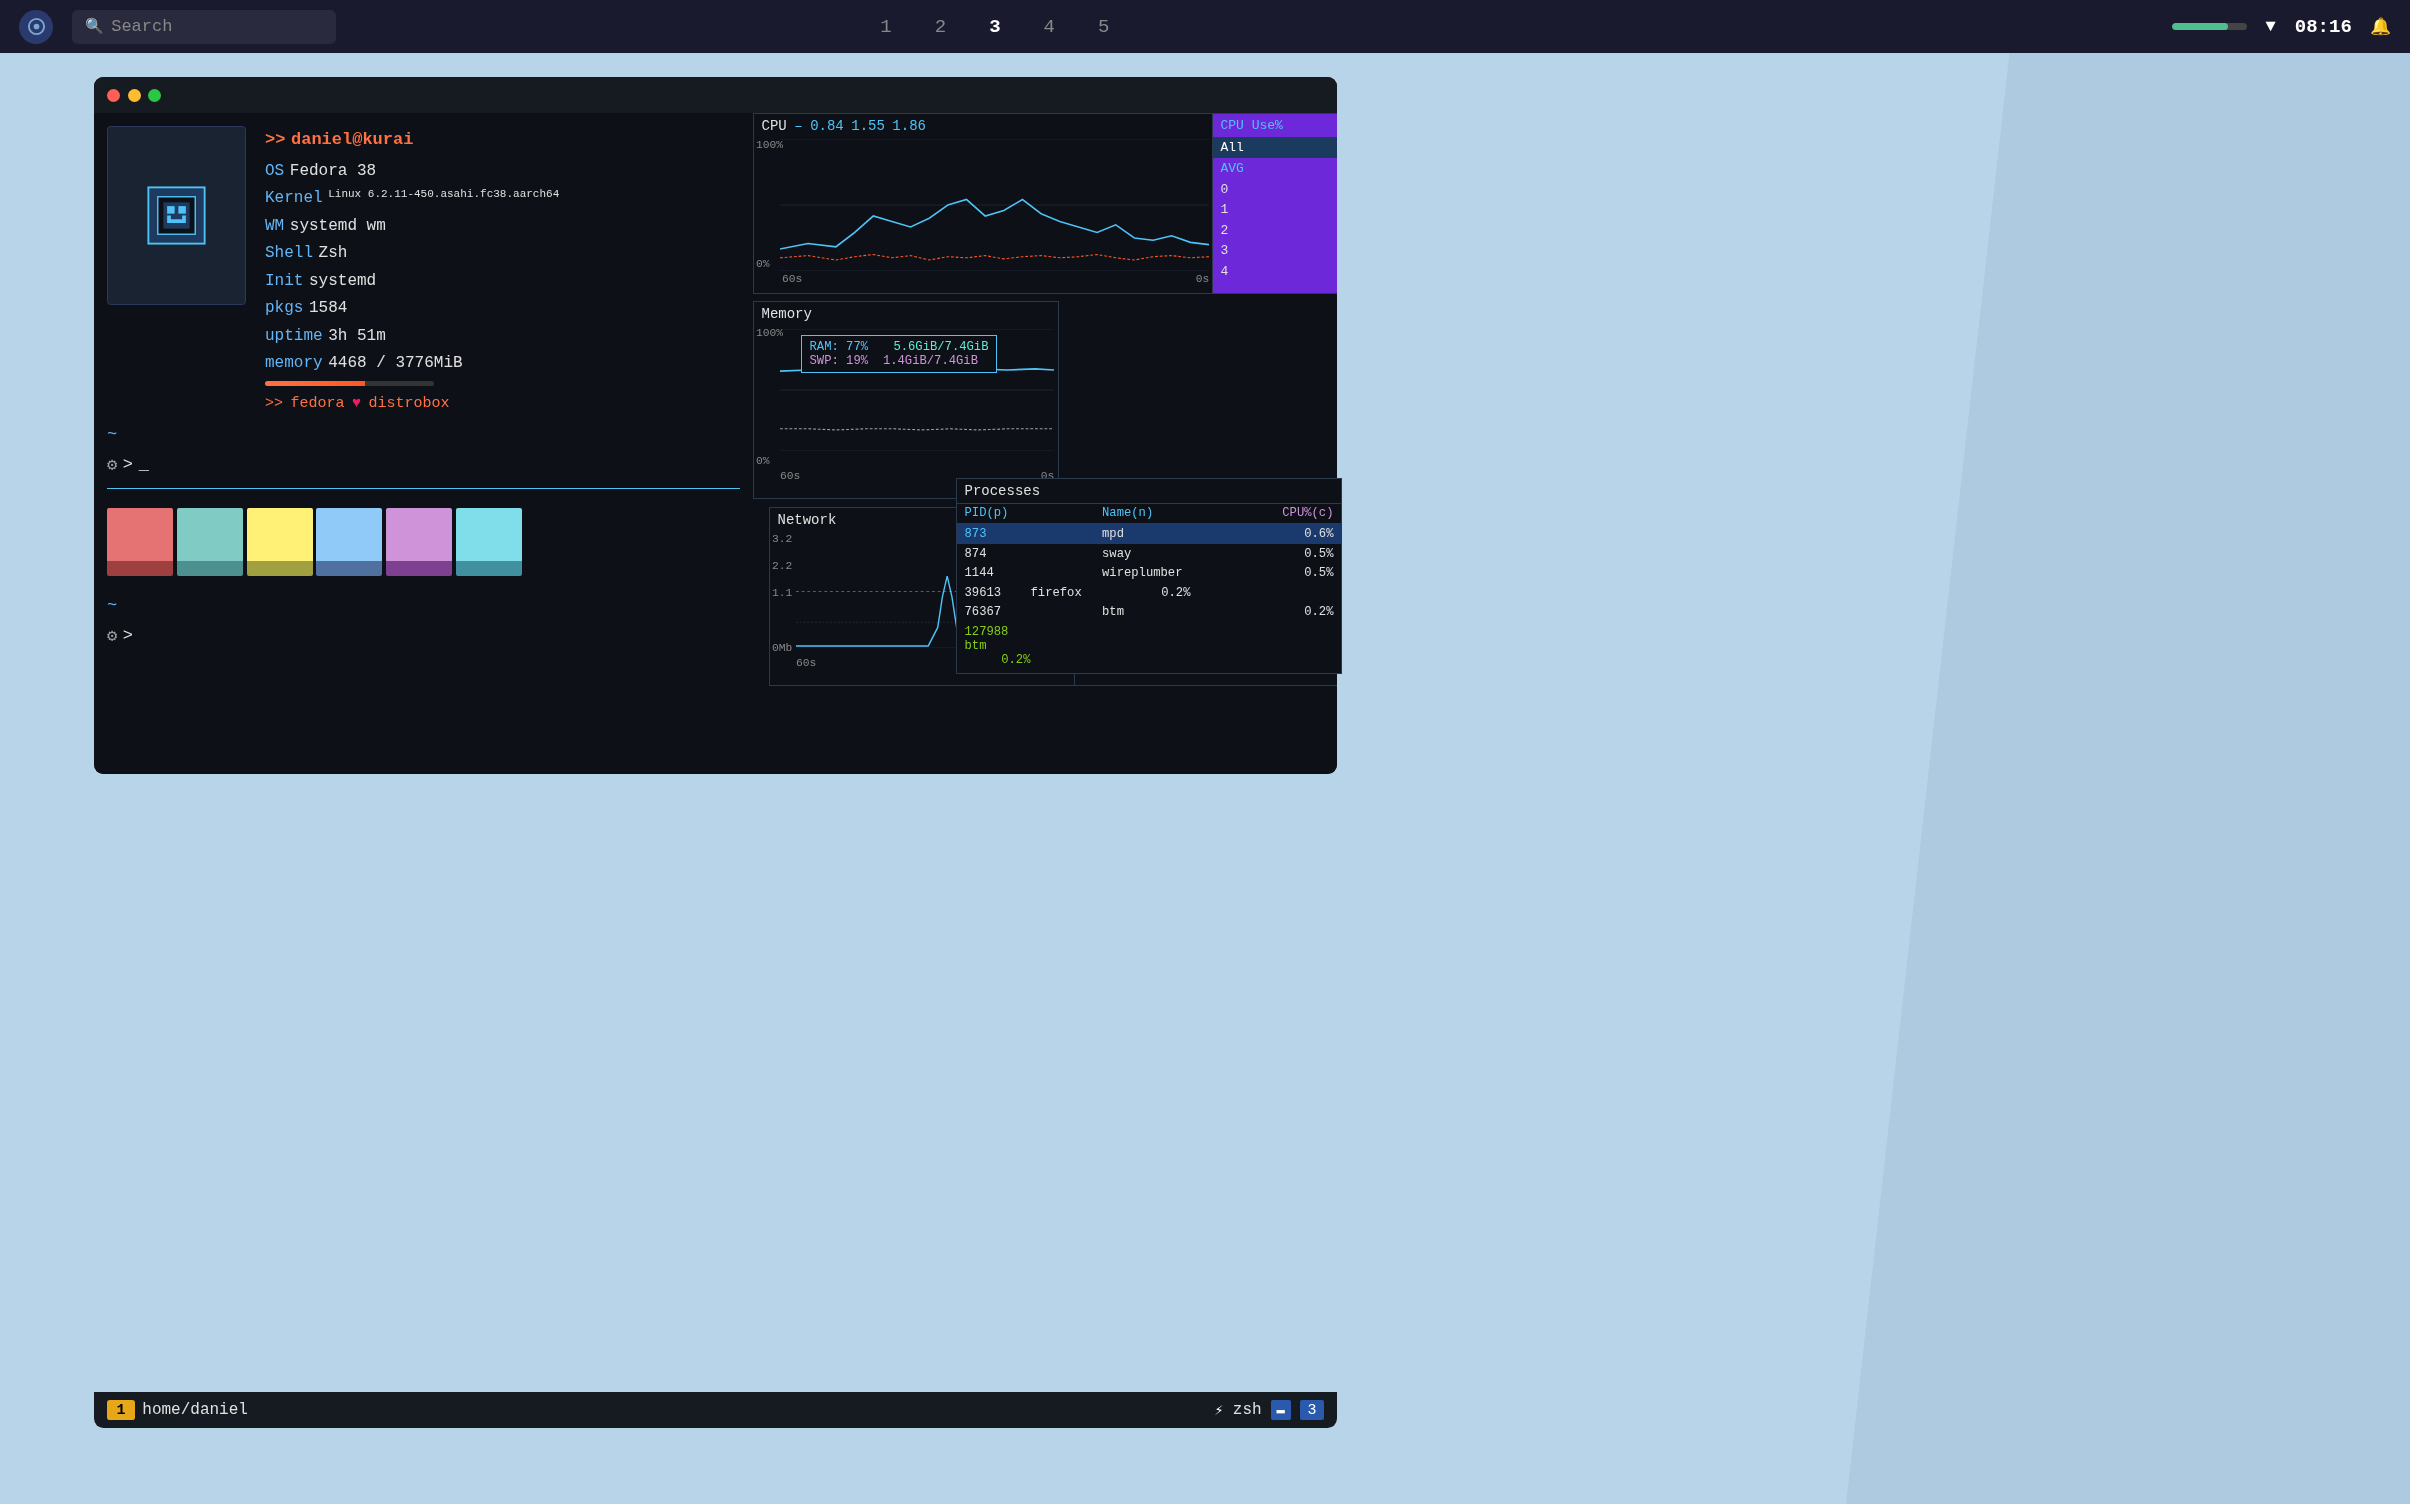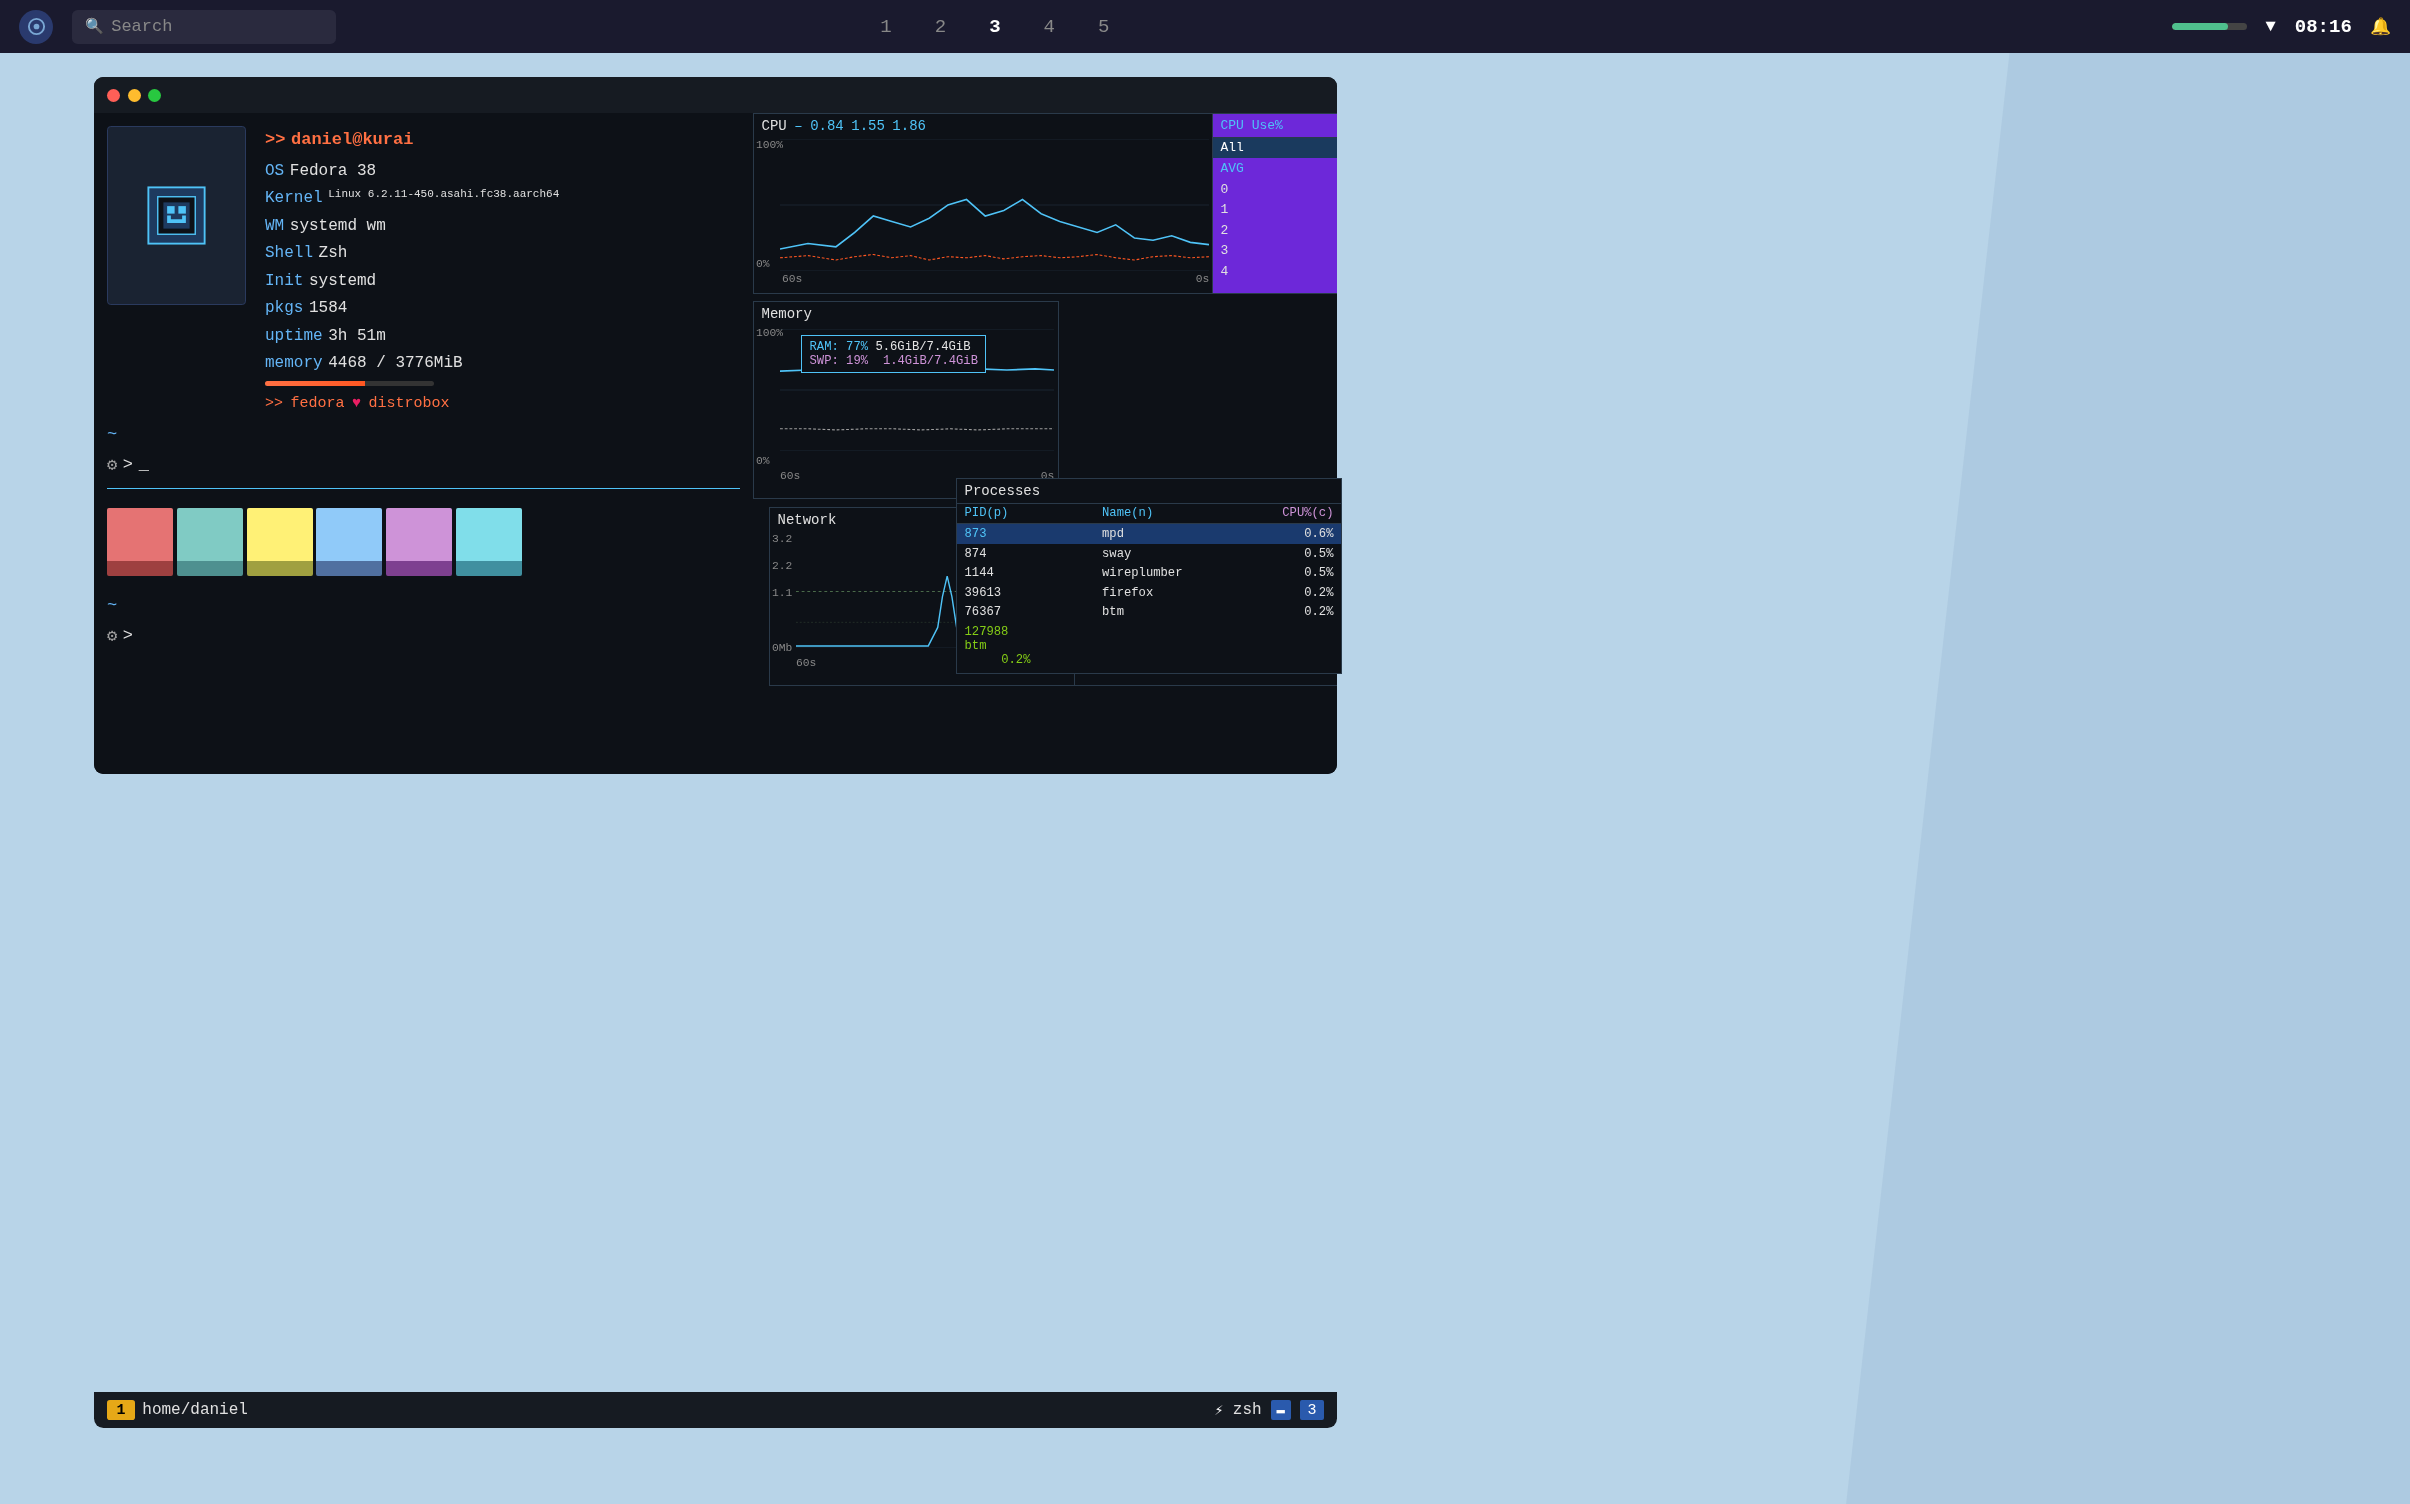--- a/index.html
+++ b/index.html
@@ -566,21 +566,21 @@
 
             <polyline points="0,38 30,37 60,38 90,36 120,37 150,36 180,37 210,36 240,37 270,36 290,37" fill="none" stroke="#4fc3f7" stroke-width="1.5"></polyline>
 
             <polyline points="0,90 30,90 60,91 90,90 120,90 150,91 180,90 210,91 240,90 270,90 290,90" fill="none" stroke="#9e9e9e" stroke-width="1" stroke-dasharray="3,2"></polyline>
           </svg>
 
           <div style="position:absolute;top:9.4px;left:47px;background:#0d1117;border:0.9px solid #4fc3f7;padding:3.8px 7.5px;font-size:12.2px;">
             <div>
               <span style="color:#4fc3f7;">RAM:</span>
               <span style="color:#4fc3f7;">77%</span>
-              <span style="color:#e5e5e5;margin-left:0;">5.6GiB/7.4GiB</span>
+              <span style="color:#5eead4;margin-left:18px;">5.6GiB/7.4GiB</span>
             </div>
             <div>
               <span style="color:#ce93d8;">SWP:</span>
               <span style="color:#ce93d8;">19%</span>
               <span style="color:#ce93d8;margin-left:7.5px;">1.4GiB/7.4GiB</span>
             </div>
           </div>
         </div>
       </div>
 
@@ -650,21 +650,21 @@
   <div style="display:flex;justify-content:space-between;padding:2.8px 7.5px;font-size:12.2px;color:#e0e0e0;">
     <span style="width:66px;">874</span>
     <span style="width:94px;">sway</span>
     <span style="width:66px;text-align:right;">0.5%</span>
   </div>
   <div style="display:flex;justify-content:space-between;padding:2.8px 7.5px;font-size:12.2px;color:#e0e0e0;">
     <span style="width:66px;">1144</span>
     <span style="width:94px;">wireplumber</span>
     <span style="width:66px;text-align:right;">0.5%</span>
   </div>
-  <div style="display:flex;justify-content:space-between;padding:2.8px 7.5px;font-size:12.2px;color:#e0e0e0;">
+  <div style="display:flex;justify-content:flex-start;padding:2.8px 7.5px;font-size:12.2px;color:#e0e0e0;">
     <span style="width:66px;">39613</span>
     <span style="width:94px;">firefox</span>
     <span style="width:66px;text-align:right;">0.2%</span>
   </div>
   <div style="display:flex;justify-content:space-between;padding:2.8px 7.5px;font-size:12.2px;color:#e0e0e0;">
     <span style="width:66px;">76367</span>
     <span style="width:94px;">btm</span>
     <span style="width:66px;text-align:right;">0.2%</span>
   </div>
   <div style="display:flex;justify-content:space-between;padding:2.8px 7.5px;font-size:12.2px;color:#84cc16;flex-direction:column;">

